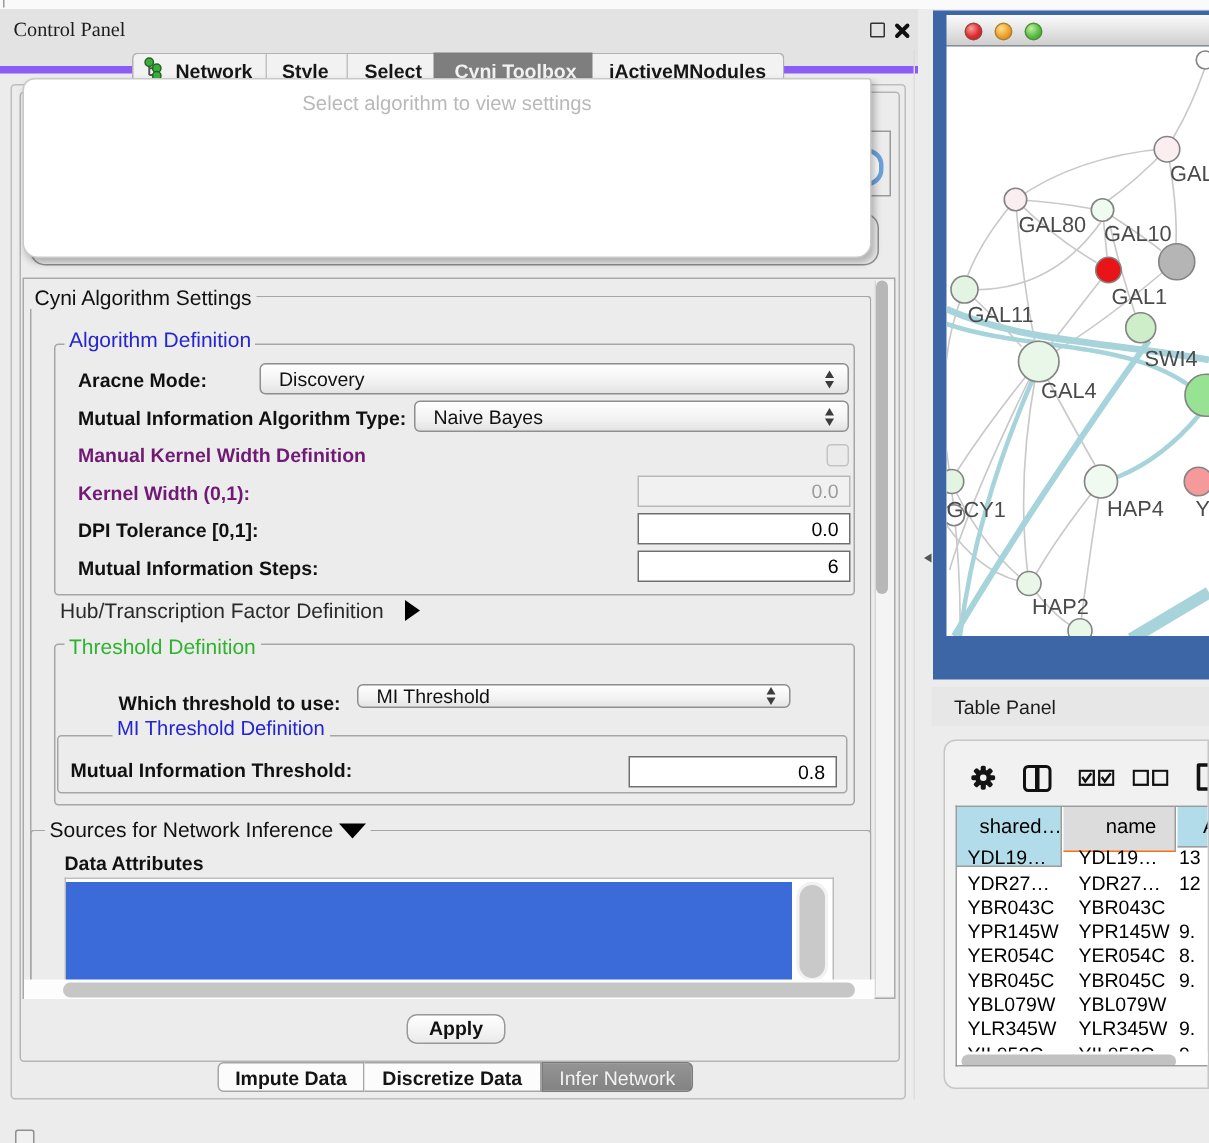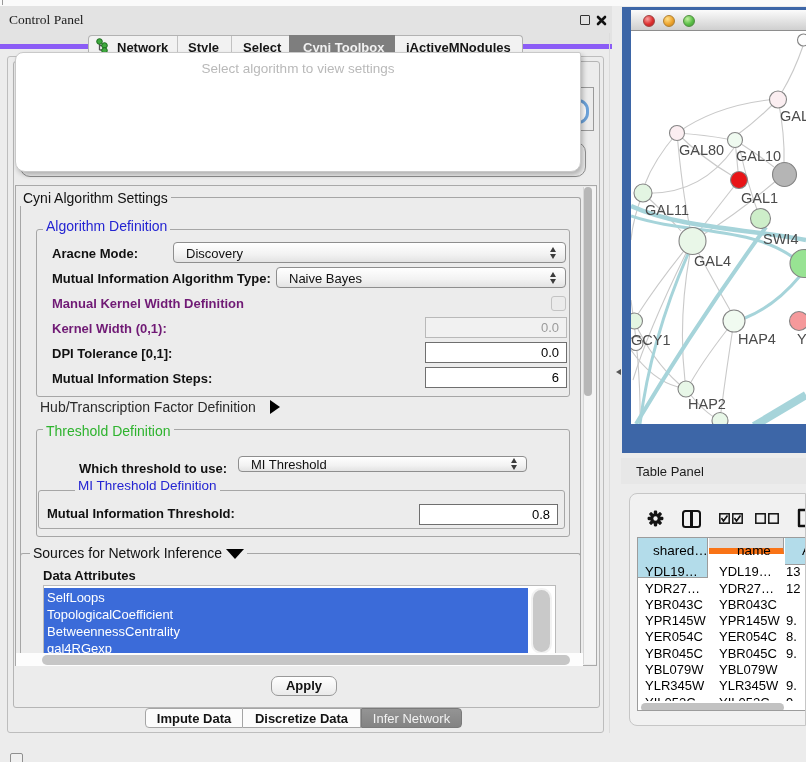--- a/index.html
+++ b/index.html
@@ -104,21 +104,20 @@
 <div class="gl" style="left:43px;top:478px;color:#2424d2;font-size:13.5px;margin-left:32px;">MI Threshold Definition</div>
 <span class="lbl abs" style="left:47px;top:506px;">Mutual Information Threshold:</span>
 <div class="field" style="left:419px;top:504px;width:139px;height:21px;line-height:19px;">0.8</div>
 
 <div class="grp" style="left:20px;top:553px;width:561px;height:106px;border-bottom:none;"></div>
 <div class="gl" style="left:30px;top:546px;color:#111;">Sources for Network Inference&nbsp;<span style="display:inline-block;width:0;height:0;border-left:9px solid transparent;border-right:9px solid transparent;border-top:10px solid #000;vertical-align:-1px;"></span></div>
 <span class="lbl abs" style="left:43px;top:568px;">Data Attributes</span>
 
 <div class="abs" style="left:43px;top:585px;width:513px;height:74px;background:#fff;border:1px solid #bbb;border-bottom:none;overflow:hidden;">
   <div style="position:absolute;left:0;top:2px;width:484px;height:66px;background:#3b6bd9;"></div>
-  <div style="position:absolute;left:3px;top:3px;font-size:13px;color:#fff;line-height:17px;">SelfLoops<br>TopologicalCoefficient<br>BetweennessCentrality<br>gal4RGexp</div>
   <div style="position:absolute;left:487px;top:2px;width:21px;height:66px;background:#f2f2f2;border-radius:10px;"></div>
   <div style="position:absolute;left:489px;top:4px;width:17px;height:62px;background:#c9c9c9;border-radius:9px;"></div>
 </div>
 
 <div class="abs" style="left:16px;top:653px;width:567px;height:13px;background:#fdfdfd;"></div>
 <div class="abs" style="left:42px;top:655px;width:528px;height:10px;background:#c6c6c6;border-radius:5px;"></div>
 
 <div class="abs" style="left:271px;top:676px;width:66px;height:20px;border:1px solid #999;border-radius:7px;background:linear-gradient(#ffffff,#eaeaea);text-align:center;line-height:18px;font-size:13px;font-weight:bold;color:#111;">Apply</div>
 
 <div class="abs" style="left:145px;top:708px;width:98px;height:20px;background:#fcfcfc;border:1px solid #a5a5a5;border-radius:4px 0 0 4px;text-align:center;line-height:19px;font-size:13px;font-weight:bold;color:#141414;">Impute Data</div>
@@ -246,21 +245,21 @@
   <svg style="position:absolute;left:125px;top:19px;" width="24" height="11" viewBox="0 0 24 11">
     <rect x="0.8" y="0.8" width="9.4" height="9.4" fill="none" stroke="#111" stroke-width="1.5"></rect>
     <rect x="13.8" y="0.8" width="9.4" height="9.4" fill="none" stroke="#111" stroke-width="1.5"></rect>
   </svg>
   <svg style="position:absolute;left:167px;top:14px;" width="16" height="20" viewBox="0 0 16 20">
     <path d="M2 2 L9 2 L14 7 L14 18 L2 18 Z" fill="none" stroke="#111" stroke-width="2.4" stroke-linejoin="round"></path>
   </svg>
 
   <div style="position:absolute;left:7px;top:43px;width:170px;height:174px;background:#fff;border:1px solid #9c9c9c;border-right:none;overflow:hidden;">
     <div style="position:absolute;left:0;top:0;width:70px;height:40px;background:#b3dcea;border-right:1px solid #9c9c9c;border-bottom:1px solid #9c9c9c;text-align:center;line-height:26px;font-size:13.5px;padding-left:15px;">shared…</div>
-    <div style="position:absolute;left:71px;top:0;width:75px;height:16px;background:#dcdcdc;border-right:1px solid #9c9c9c;border-bottom:6px solid #f97316;text-align:center;line-height:26px;font-size:13.5px;padding-left:16px;">name</div>
+    <div style="position:absolute;left:71px;top:0;width:75px;height:30px;background:#dcdcdc;border-right:1px solid #9c9c9c;border-bottom:1px solid #f97316;text-align:center;line-height:26px;font-size:13.5px;padding-left:16px;">name</div>
     <div style="position:absolute;left:147px;top:0;width:23px;height:27px;background:#b3dcea;border-bottom:1px solid #9c9c9c;line-height:26px;font-size:13.5px;padding-left:17px;">A</div>
     <div style="position:absolute;left:7px;top:26.3px;font-size:13px;line-height:16.3px;color:#000;white-space:pre;">YDL19…
 YDR27…
 YBR043C
 YPR145W
 YER054C
 YBR045C
 YBL079W
 YLR345W
 YIL052C</div>

